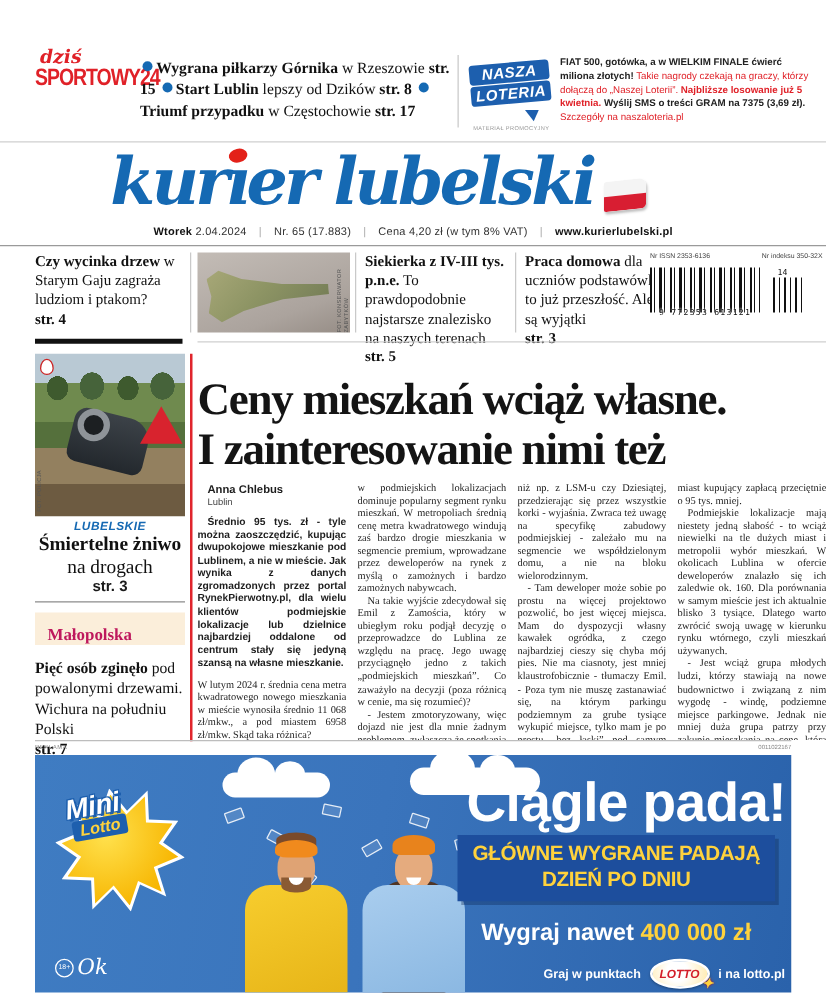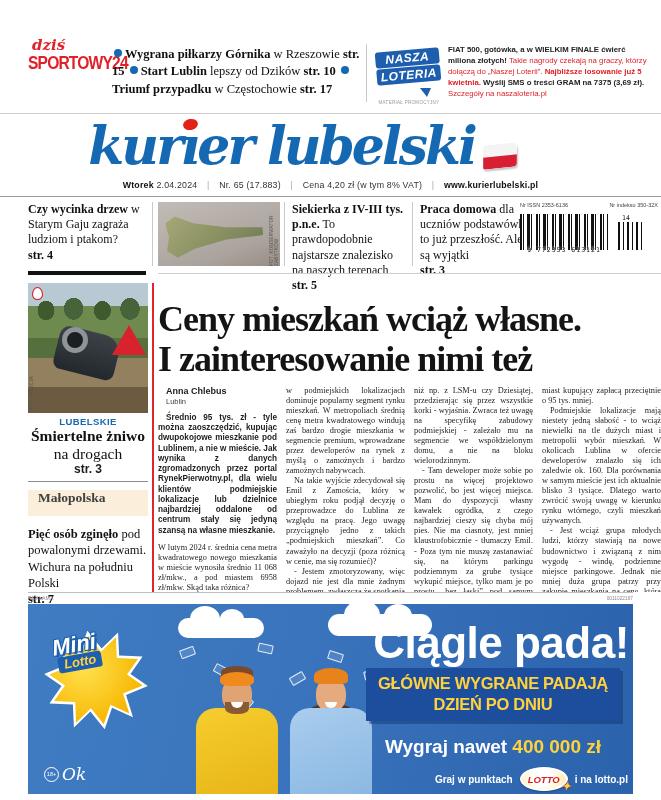--- a/index.html
+++ b/index.html
@@ -55,26 +55,26 @@
   .barcode-digits { position:absolute; left:0; top:32px; width:88px; font-size:6.5px; letter-spacing:1px; background:transparent; color:#111; font-family:"DejaVu Sans Mono", monospace; text-align:center; text-shadow:0 0 2px #fff,0 0 2px #fff; }
   .black-bar { position:absolute; left:28px; top:271px; width:118px; height:4px; background:#111; }
 
   
   .crash-photo { position:absolute; left:28px; top:283px; width:120px; height:130px; overflow:hidden; background:linear-gradient(180deg,#b9c9d4 0 18%, #6f8a4e 18% 42%, #55703c 42% 58%, #93805f 58% 80%, #6d5b41 80% 100%); }
   .crash-trees { position:absolute; left:0; top:6px; width:120px; height:36px; background:radial-gradient(14px 16px at 15% 60%, #3e5a2e 60%, transparent 61%), radial-gradient(16px 18px at 38% 55%, #46633a 60%, transparent 61%), radial-gradient(14px 16px at 62% 60%, #3e5a2e 60%, transparent 61%), radial-gradient(16px 18px at 85% 55%, #46633a 60%, transparent 61%); }
   .crash-car { position:absolute; left:28px; top:48px; width:62px; height:44px; background:linear-gradient(180deg,#3c4248,#23282d); border-radius:10px 18px 8px 8px; transform:rotate(14deg); }
   .crash-wheel { position:absolute; left:34px; top:44px; width:26px; height:26px; border-radius:50%; background:#1c1f22; border:5px solid #8f9499; }
   .crash-tent { position:absolute; left:84px; top:42px; width:0; height:0; border-left:17px solid transparent; border-right:17px solid transparent; border-bottom:30px solid #d8232e; }
   .police-badge { position:absolute; left:4px; top:4px; width:11px; height:13px; background:#fff; border:1.5px solid #c22; border-radius:50% 50% 50% 50%/60% 60% 40% 40%; }
-  .lube-tag { position:absolute; left:28px; top:416px; width:120px; text-align:center; color:#1569b3; font-weight:bold; font-size:9.5px; letter-spacing:.4px; }
+  .lube-tag { position:absolute; left:28px; top:416px; width:120px; text-align:center; color:#1569b3; font-weight:bold; font-size:9.5px; letter-spacing:.4px;font-style:italic; }
   .left-head { position:absolute; left:20px; top:427px; width:136px; text-align:center; font-family:"Liberation Serif", serif; font-size:15.5px; line-height:1.18; color:#111; }
   .left-head .b { font-weight:bold; }
   .left-page { position:absolute; left:28px; top:462px; width:120px; text-align:center; font-weight:bold; font-size:12px; }
   .left-hr { position:absolute; left:28px; top:481px; width:120px; height:1px; background:#8c8c8c; }
-  .malo-box { position:absolute; left:28px; top:490px; width:120px; height:26px; background:#fbeeda; display:flex; align-items:flex-start; padding-left:10px; font-family:"Liberation Serif", serif; font-weight:bold; font-size:13.5px; color:#404040; }
+  .malo-box { position:absolute; left:28px; top:490px; width:120px; height:26px; background:#fbeeda; display:flex; align-items:flex-end; padding-left:10px; font-family:"Liberation Serif", serif; font-weight:bold; font-size:13.5px; color:#be185d; }
   .left-story { position:absolute; left:28px; top:526px; width:122px; font-family:"Liberation Serif", serif; font-size:12.5px; line-height:1.3; color:#111; }
   .left-story .b { font-weight:bold; }
   .red-vline { position:absolute; left:152px; top:283px; width:2px; height:310px; background:#e0252c; }
 
   
   .kicker { position:absolute; left:160px; top:285px; width:500px; font-size:10.5px; font-weight:bold; letter-spacing:.2px; color:#3a3a3a; }
   .kicker .lbl { color:#1569b3; margin-right:5px; }
   .headline { position:absolute; left:158px; top:299px; width:503px; font-family:"Liberation Serif", serif; font-weight:bold; font-size:36px; line-height:40px; letter-spacing:-1px; color:#141414; }
   .cols { position:absolute; left:158px; top:386px; width:503px; height:206px; display:flex; gap:9px; overflow:hidden; }
   .bcol { width:119px; flex:0 0 119px; font-family:"Liberation Serif", serif; font-size:8.3px; line-height:1.21; text-align:justify; color:#1d1d1d; overflow:hidden; }
@@ -129,21 +129,21 @@
 <body>
 
 <div class="page">
 
   <div class="sportowy">
     <div class="dzis">dziś</div>
     <div class="sp24">SPORTOWY24</div>
   </div>
   <div class="topnews">
     <span class="bullet"></span><b>Wygrana piłkarzy Górnika</b><span> w Rzeszowie </span><b>str. 15</b>
-    <span class="bullet"></span><b>Start Lublin</b><span> lepszy od Dzików </span><b>str. 10</b>
+    <span class="bullet"></span><b>Start Lublin</b><span> lepszy od Dzików </span><b>str. 8</b>
     <span class="bullet"></span><b>Triumf przypadku</b><span> w Częstochowie </span><b>str. 17</b>
   </div>
   <div class="topbar-sep"></div>
   <div class="loteria-logo">
     <div class="bubble">NASZA</div>
     <div class="bubble">LOTERIA</div>
   </div>
   <div class="loteria-tail"></div>
   <div class="loteria-material">MATERIAŁ PROMOCYJNY</div>
   <div class="promo-text">

